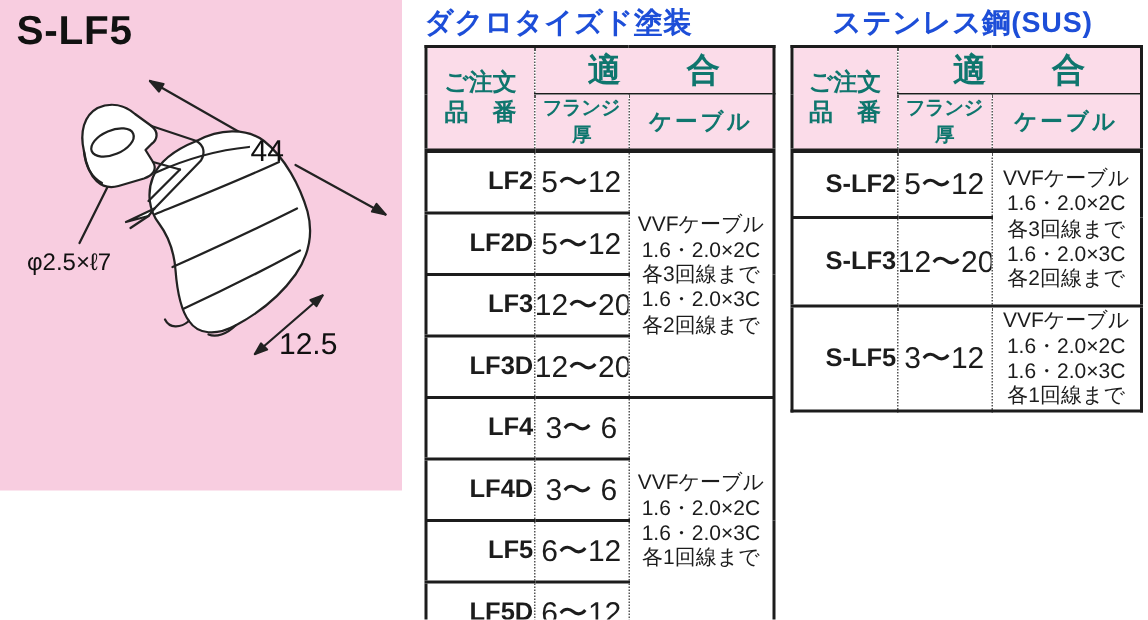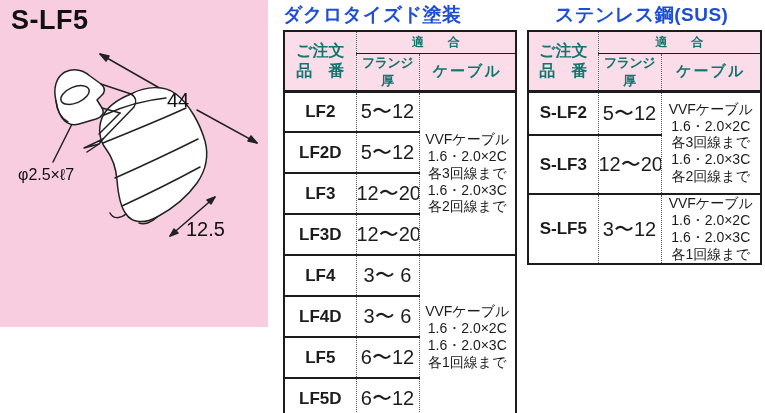--- a/index.html
+++ b/index.html
@@ -31,26 +31,26 @@
   table.spec{
     border-collapse:collapse;table-layout:fixed;width:100%;
     border:2.5px solid #1c1c1c;
   }
   table.spec th,table.spec td{padding:0;overflow:hidden;}
   thead th{background:#fbdce9;font-weight:bold;color:#0f766e;}
   tr.h1{height:22px;}
   tr.h2{height:23px;}
   th.order{border-bottom:3px solid #1c1c1c;}
   th.order .l1,th.order .l2{font-size:16px;line-height:1.25;text-align:center;white-space:pre;}
-  th.fit{border-bottom:1.5px solid #1c1c1c;border-left:1.5px dotted #555;font-size:12px;white-space:pre;}
+  th.fit{border-bottom:1.5px solid #1c1c1c;border-left:1.5px dotted #555;font-size:22px;white-space:pre;}
   tr.h2 th{border-bottom:3px solid #1c1c1c;}
   th.flange-h{border-left:1.5px dotted #555;font-size:13px;letter-spacing:-0.5px;}
   th.cable-h{border-left:1.5px dotted #555;font-size:15px;letter-spacing:2px;}
   tbody td{border-top:2px solid #1c1c1c;}
-  td.code{font-weight:bold;font-size:17px;text-align:center;vertical-align:middle;}
+  td.code{font-weight:bold;font-size:17px;text-align:right;vertical-align:middle;}
   td.flange{border-left:1.5px dotted #555;font-size:20px;text-align:center;vertical-align:middle;white-space:pre;}
   td.cable{
     border-left:1.5px dotted #555;font-size:14px;line-height:1.2;
     vertical-align:middle;text-align:center;padding-left:3px;white-space:pre-line;
   }
   #tbl1 tbody tr{height:41px;}
 </style>
 </head>
 <body>
 

